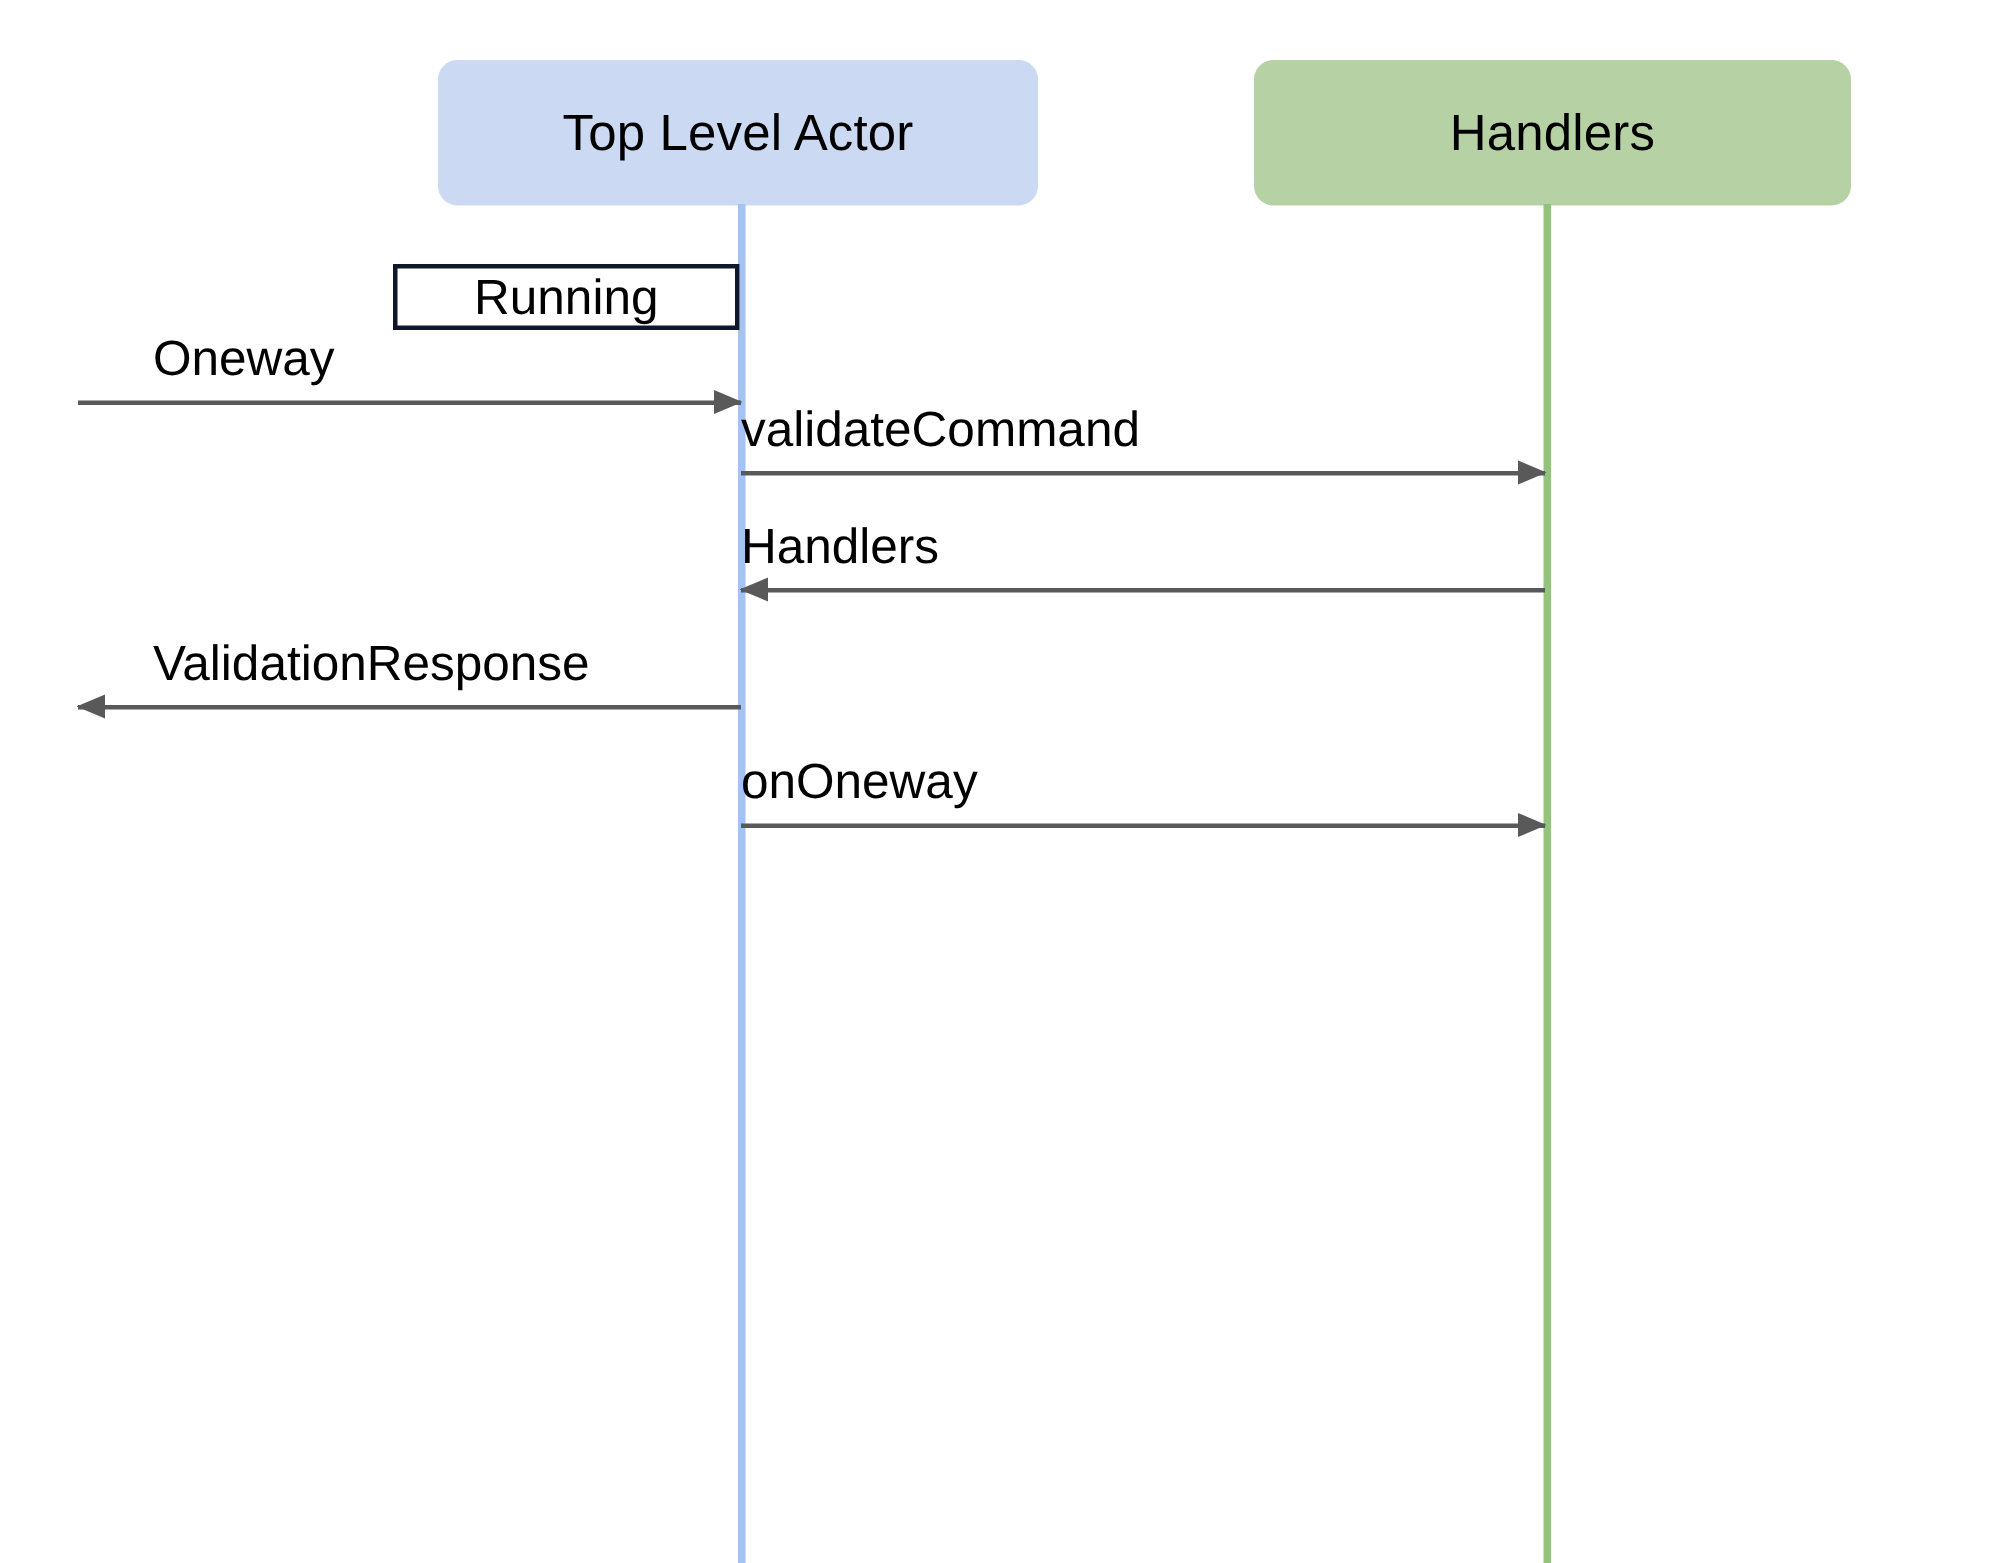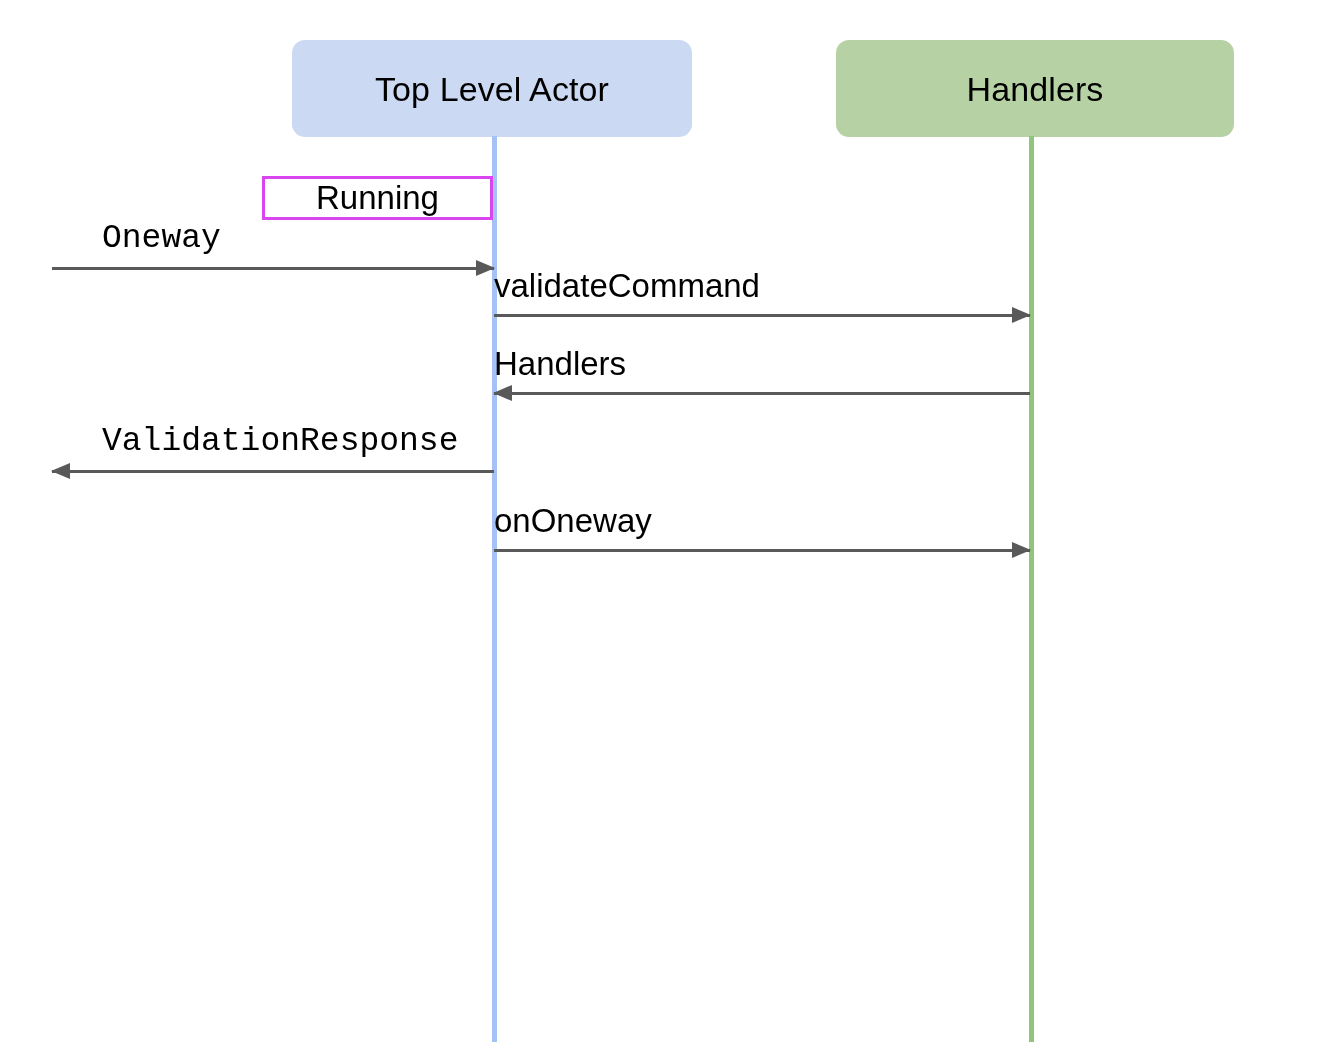--- a/index.html
+++ b/index.html
@@ -71,21 +71,21 @@
 
   
   #running-box {
     position: absolute;
     box-sizing: border-box;
     left: 262px;
     top: 176px;
     width: 231px;
     height: 44px;
     background: #ffffff;
-    border: 3px solid #d946ef;
+    border: 3px solid #0f172a;
     display: flex;
     align-items: center;
     justify-content: center;
   }
   #running-box .state-label {
     font-size: 33px;
     line-height: 1;
     color: #000000;
     white-space: nowrap;
     position: relative;
@@ -129,21 +129,20 @@
     text-align: left;
     font-size: 33px;
     line-height: 1;
     color: #000000;
     white-space: nowrap;
   }
   .msg-label.shift-left {
     right: auto;
     left: 50px;
     text-align: left;
-    font-family: Liberation Mono, monospace;
   }
 
   
   #msg-oneway      { left: 52px;  width: 442px; top: 267px; }
   #msg-validate    { left: 494px; width: 536px; top: 314px; }
   #msg-accepted    { left: 494px; width: 536px; top: 392px; }
   #msg-validresp   { left: 52px;  width: 442px; top: 470px; }
   #msg-ononeway    { left: 494px; width: 536px; top: 549px; }
 </style>
 </head>

